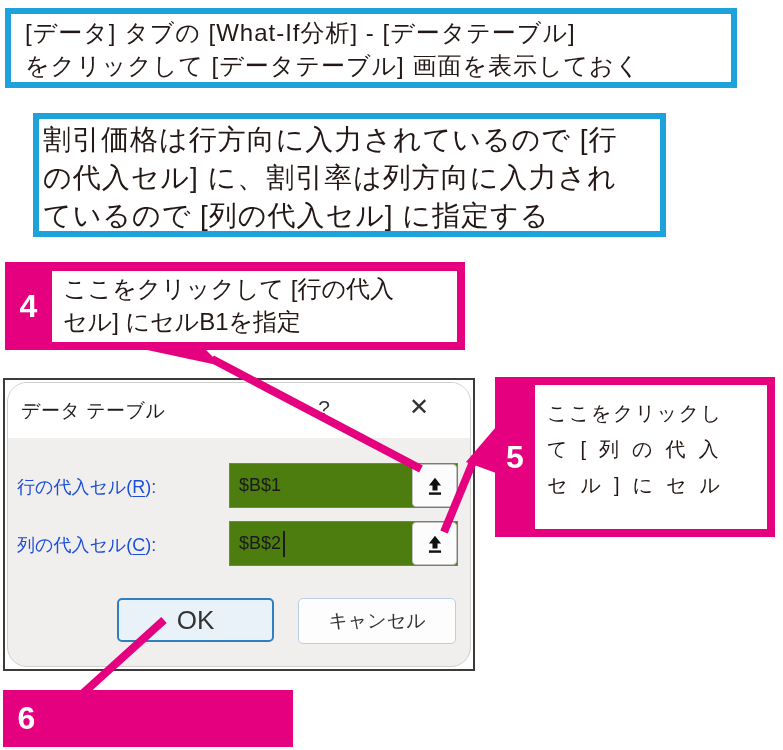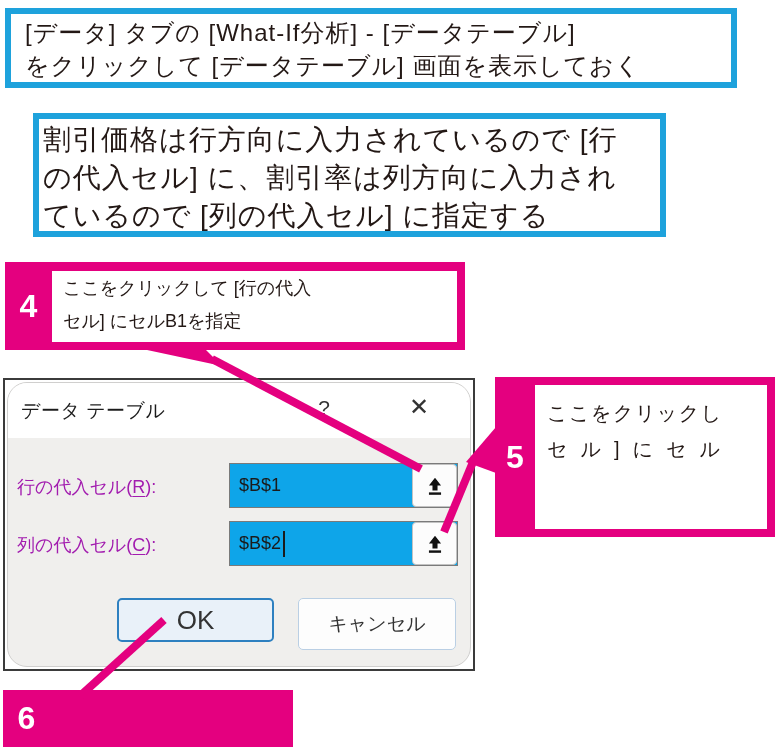--- a/index.html
+++ b/index.html
@@ -33,21 +33,21 @@
     color: #fff; font-weight: 700; font-size: 32px;
     display: flex; align-items: center; justify-content: center;
   }
   .callout-inner {
     position: absolute; background: #fff; color: #231815;
     overflow: hidden;
   }
   #callout4 { left: 5px; top: 262px; width: 460px; height: 88px; }
   #callout4 .step-num { width: 47px; }
   #callout4 .callout-inner { left: 47px; top: 9px; right: 8px; bottom: 8px;
-      font-size: 18px; line-height: 33px; padding: 1px 0 0 11px; white-space: pre-line; }
+      font-size: 24px; line-height: 33px; padding: 1px 0 0 11px; white-space: pre-line; }
 
   #callout5 { left: 495px; top: 377px; width: 280px; height: 160px; }
   #callout5 .step-num { width: 40px; }
   #callout5 .callout-inner { left: 40px; top: 8px; right: 8px; bottom: 8px;
       font-size: 20px; padding: 10px 0 0 12px; }
   #callout5 .c5-line { line-height: 36px; height: 36px; letter-spacing: 1.5px; }
   #callout5 .c5-line.spread { letter-spacing: 13px; }
 
   #callout6 { left: 3px; top: 690px; width: 290px; height: 57px; }
   #callout6 .step-num { width: 47px; }
@@ -66,42 +66,42 @@
     position: relative; width: 100%; height: 100%;
     border: 1px solid #d0cfce; border-radius: 20px;
     background: #f0efed; overflow: hidden;
   }
   #title-bar { position: absolute; left: 0; top: 0; right: 0; height: 55px; background: #fff; }
   #dlg-title { position: absolute; left: 13px; top: 15px; font-size: 19px; color: #1b1b1b; letter-spacing: 0.5px; }
   #dlg-help  { position: absolute; left: 303px; top: 13px; width: 26px; height: 30px;
                font-size: 21px; color: #333; text-align: center; }
   #dlg-close { position: absolute; left: 396px; top: 10px; width: 30px; height: 34px;
                font-size: 24px; color: #333; text-align: center; }
-  .dlg-label { position: absolute; left: 9px; font-size: 18px; color: #a21caf; }
+  .dlg-label { position: absolute; left: 9px; font-size: 18px; color: #1d4ed8; }
   .dlg-label .u { text-decoration: underline; text-underline-offset: 3px; }
   .ref-input {
     position: absolute; left: 221px; width: 229px; height: 45px;
-    background: #0ea5e9; border: 1px solid #7a7a7a;
+    background: #4d7c0f; border: 1px solid #7a7a7a;
     font-size: 18px; color: #1b1b1b;
     display: flex; align-items: center; padding-left: 9px;
   }
   .collapse-btn {
     position: absolute; left: 404px; width: 45px; height: 43px;
     background: #fcfcfc; border: 1px solid #c2c2c2; border-radius: 4px;
     display: flex; align-items: center; justify-content: center;
   }
   .caret { display: inline-block; width: 2px; height: 26px; background: #1b1b1b; margin-left: 2px; }
   #ok-btn {
     position: absolute; left: 109px; top: 215px; width: 157px; height: 44px;
     background: #e9f1f9; border: 2px solid #2e80c0; border-radius: 5px;
     font-size: 26px; color: #333;
     display: flex; align-items: center; justify-content: center;
   }
   #cancel-btn {
-    position: absolute; left: 290px; top: 215px; width: 158px; height: 52px;
+    position: absolute; left: 290px; top: 215px; width: 158px; height: 46px;
     background: #fdfdfd; border: 1px solid #bacfe4; border-radius: 5px;
     font-size: 19px; color: #333;
     display: flex; align-items: center; justify-content: center;
   }
 </style>
 </head>
 <body>
 
 <div class="info-box" id="info1">[データ] タブの [What-If分析] - [データテーブル]
 をクリックして [データテーブル] 画面を表示しておく</div>
@@ -112,20 +112,21 @@
 <div class="callout" id="callout4">
   <div class="step-num">4</div>
   <div class="callout-inner">ここをクリックして [行の代入
 セル] にセルB1を指定</div>
 </div>
 
 <div class="callout" id="callout5">
   <div class="step-num">5</div>
   <div class="callout-inner">
     <div class="c5-line">ここをクリックし</div>
+    <div class="c5-line spread">て[列の代入</div>
     <div class="c5-line spread">セル]にセル</div>
   </div>
 </div>
 
 <div class="callout" id="callout6">
   <div class="step-num">6</div>
 </div>
 
 <div id="dialog-frame">
   <div id="dialog">

